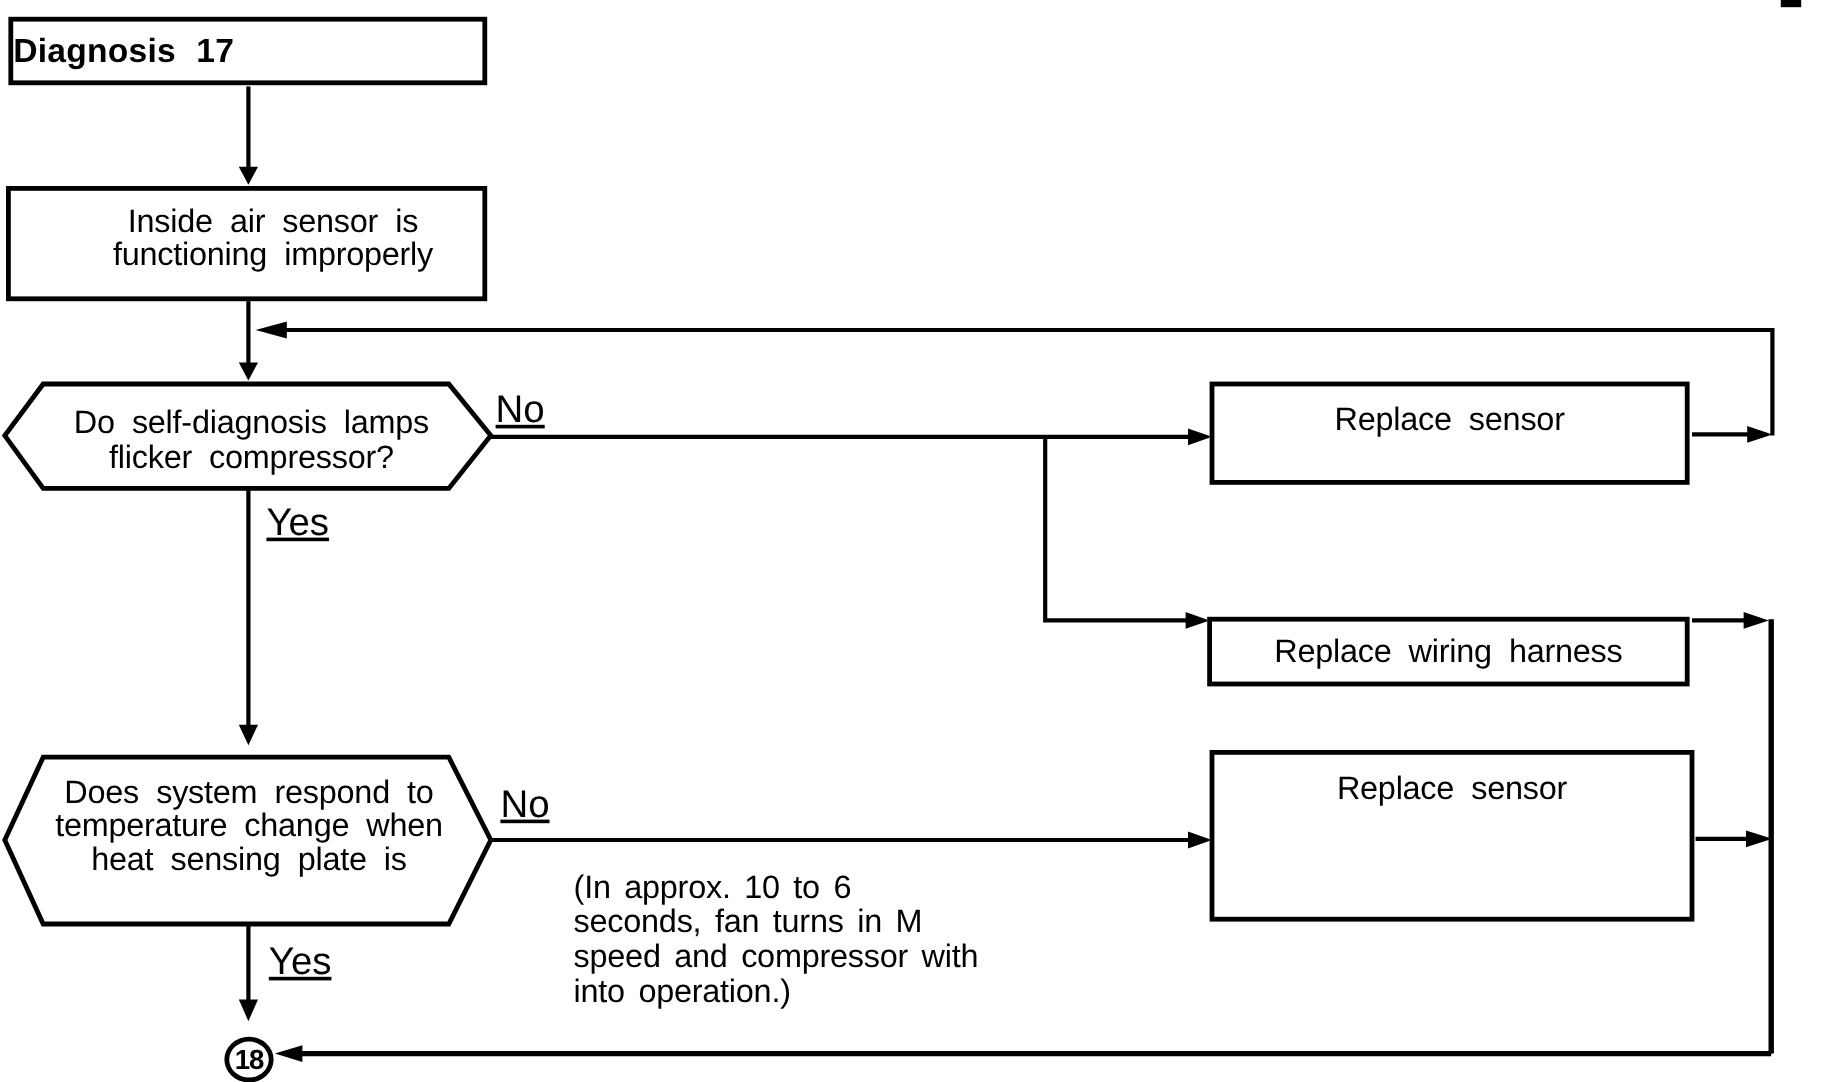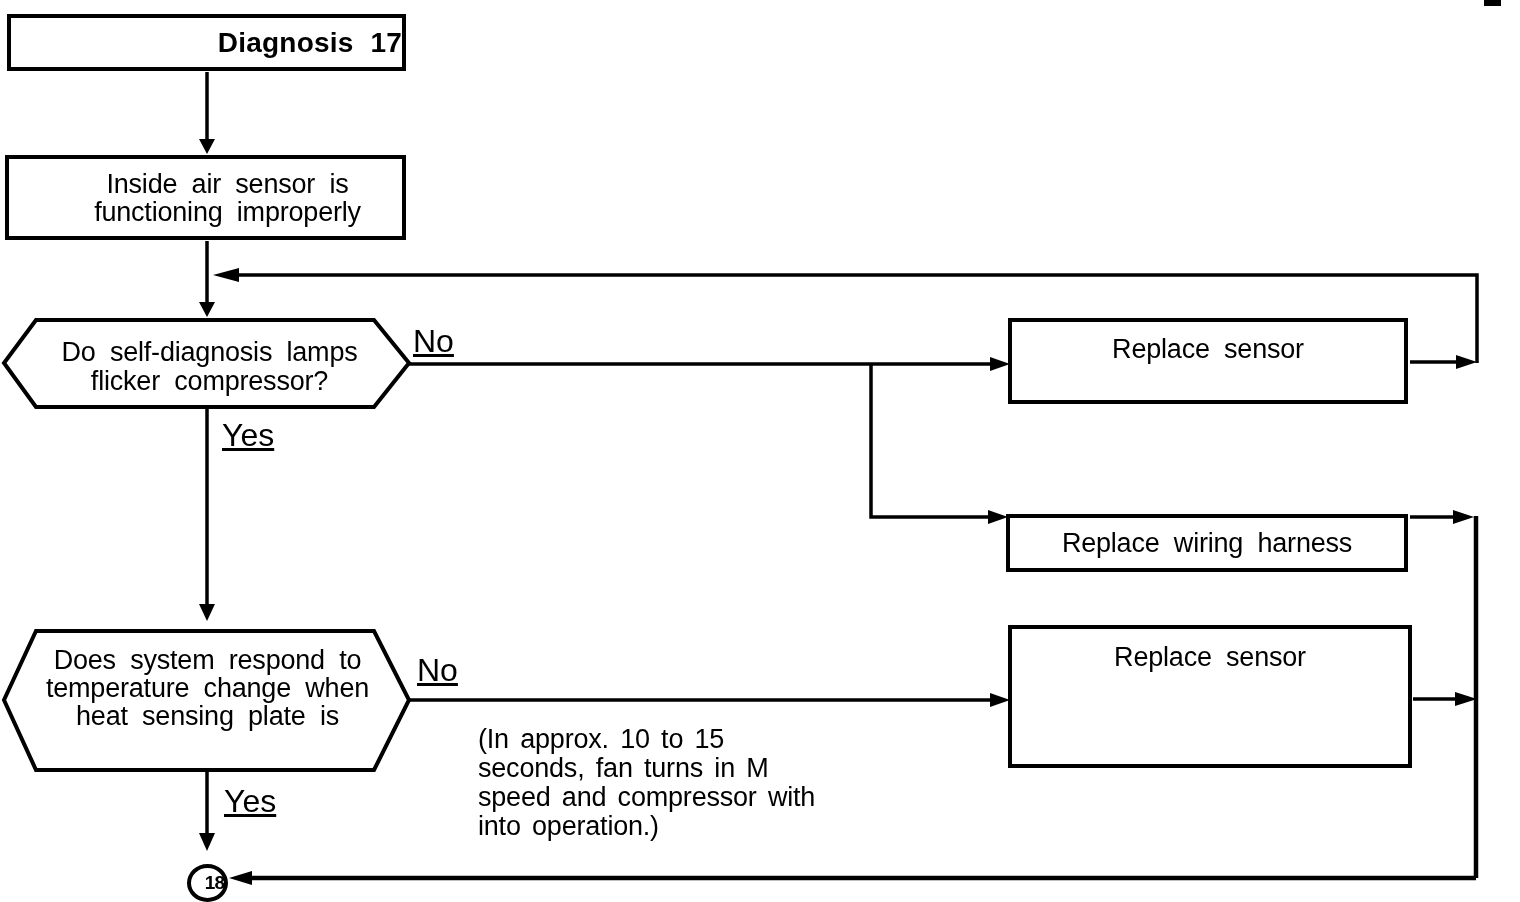--- a/index.html
+++ b/index.html
@@ -29,21 +29,21 @@
     text-align:center;
   }
   .node-text{
     font-size:27px;
     line-height:28px;
     word-spacing:7px;
     letter-spacing:-0.2px;
     white-space:nowrap;
   }
   .title-box{
-    display:flex; align-items:center; justify-content:flex-end;
+    display:flex; align-items:center; justify-content:flex-start;
     font-weight:700; font-size:28px; word-spacing:9px; letter-spacing:0.2px;
   }
   .hex-text{
     position:absolute;
     text-align:center;
     font-size:27px;
     word-spacing:7px;
     letter-spacing:-0.2px;
     white-space:nowrap;
   }
@@ -59,22 +59,22 @@
     line-height:29px;
     word-spacing:4px;
     letter-spacing:-0.2px;
     white-space:nowrap;
   }
   .connector-circle{
     position:absolute;
     border:4px solid var(--ink);
     border-radius:50%;
     background:var(--paper);
-    display:flex; align-items:center; justify-content:flex-end;
-    font-weight:700; font-size:19px; letter-spacing:-1px;
+    display:flex; align-items:center; justify-content:center;
+    font-weight:700; font-size:23px; letter-spacing:-1px;
   }
   .corner-mark{
     position:absolute;
     background:var(--ink);
   }
 </style>
 </head>
 <body>
 
 <div class="stage">
@@ -121,21 +121,21 @@
     <polygon class="hex" points="36,320 374,320 409,363 374,407 36,407 4,363"></polygon>
     <polygon class="hex" points="36,631 374,631 409,700 374,770 36,770 4,700"></polygon>
   </svg>
 
   <div class="corner-mark" style="left:1484px; top:0; width:17px; height:6px;"></div>
 
   <div class="box title-box" style="left:7px; top:14px; width:399px; height:57px;">
     <span>Diagnosis 17</span>
   </div>
 
-  <div class="box node-text" style="left:5px; top:155px; width:401px; height:85px; padding-top:11px;padding-left:44px;">
+  <div class="box node-text" style="left:5px; top:155px; width:401px; height:96px; padding-top:11px;padding-left:44px;">
     <div>Inside air sensor is</div>
     <div>functioning improperly</div>
   </div>
 
   <div class="hex-text" style="left:27px; top:338px; width:365px; line-height:29px;">
     <div>Do self-diagnosis lamps</div>
     <div>flicker compressor?</div>
   </div>
   <div class="branch-label" style="left:413px; top:323px;">No</div>
   <div class="branch-label" style="left:222px; top:417px;">Yes</div>
@@ -154,21 +154,21 @@
     <div>heat sensing plate is</div>
   </div>
   <div class="branch-label" style="left:417px; top:652px;">No</div>
   <div class="branch-label" style="left:224px; top:783px;">Yes</div>
 
   <div class="box node-text" style="left:1008px; top:625px; width:404px; height:143px; padding-top:14px;">
     <div>Replace sensor</div>
   </div>
 
   <div class="note-text" style="left:478px; top:725px;">
-    <div>(In approx. 10 to 15</div>
+    <div>(In approx. 10 to 6</div>
     <div>seconds, fan turns in M</div>
     <div>speed and compressor with</div>
     <div>into operation.)</div>
   </div>
 
   <div class="connector-circle" style="left:187px; top:864px; width:41px; height:38px;">
     <span>18</span>
   </div>
 
 </div>

